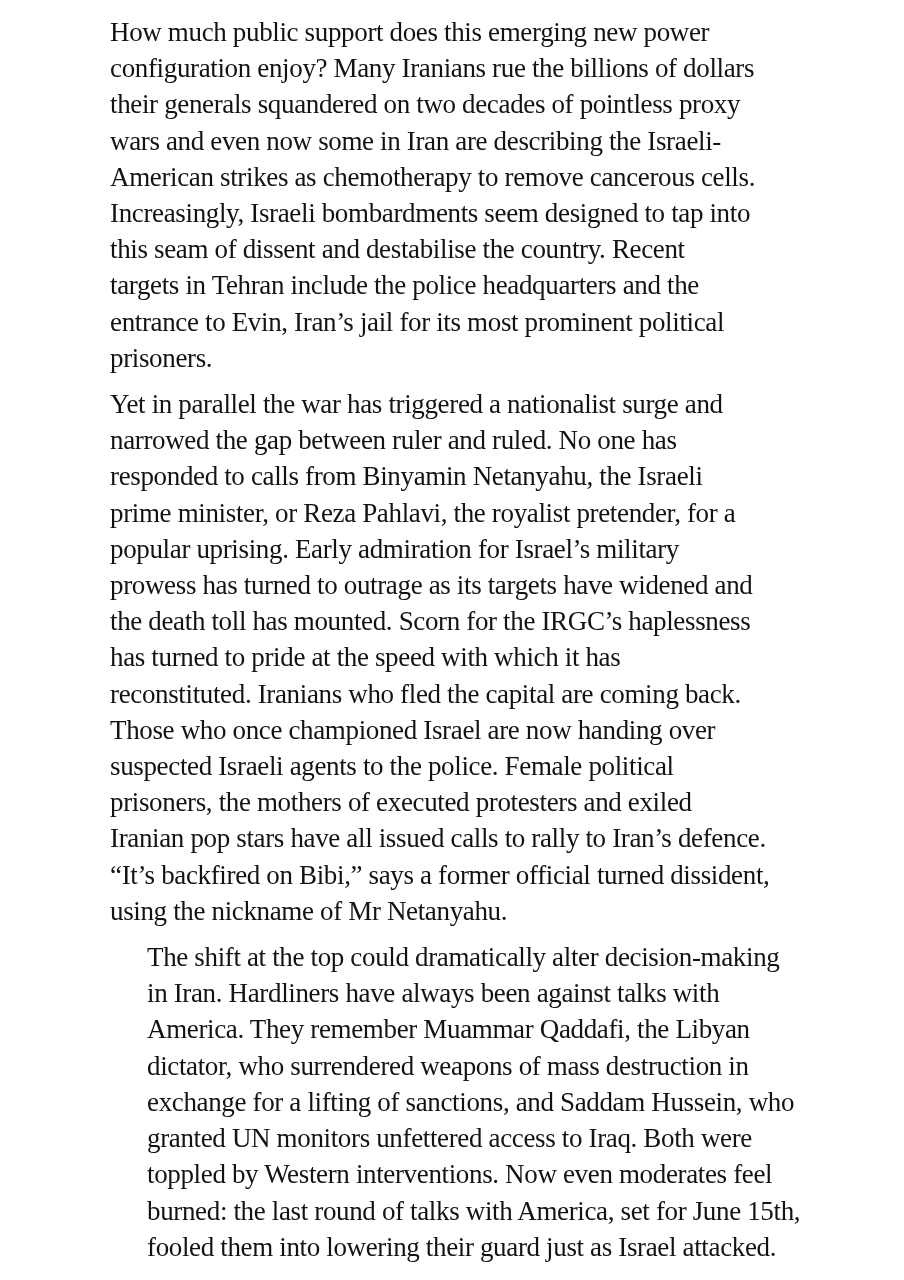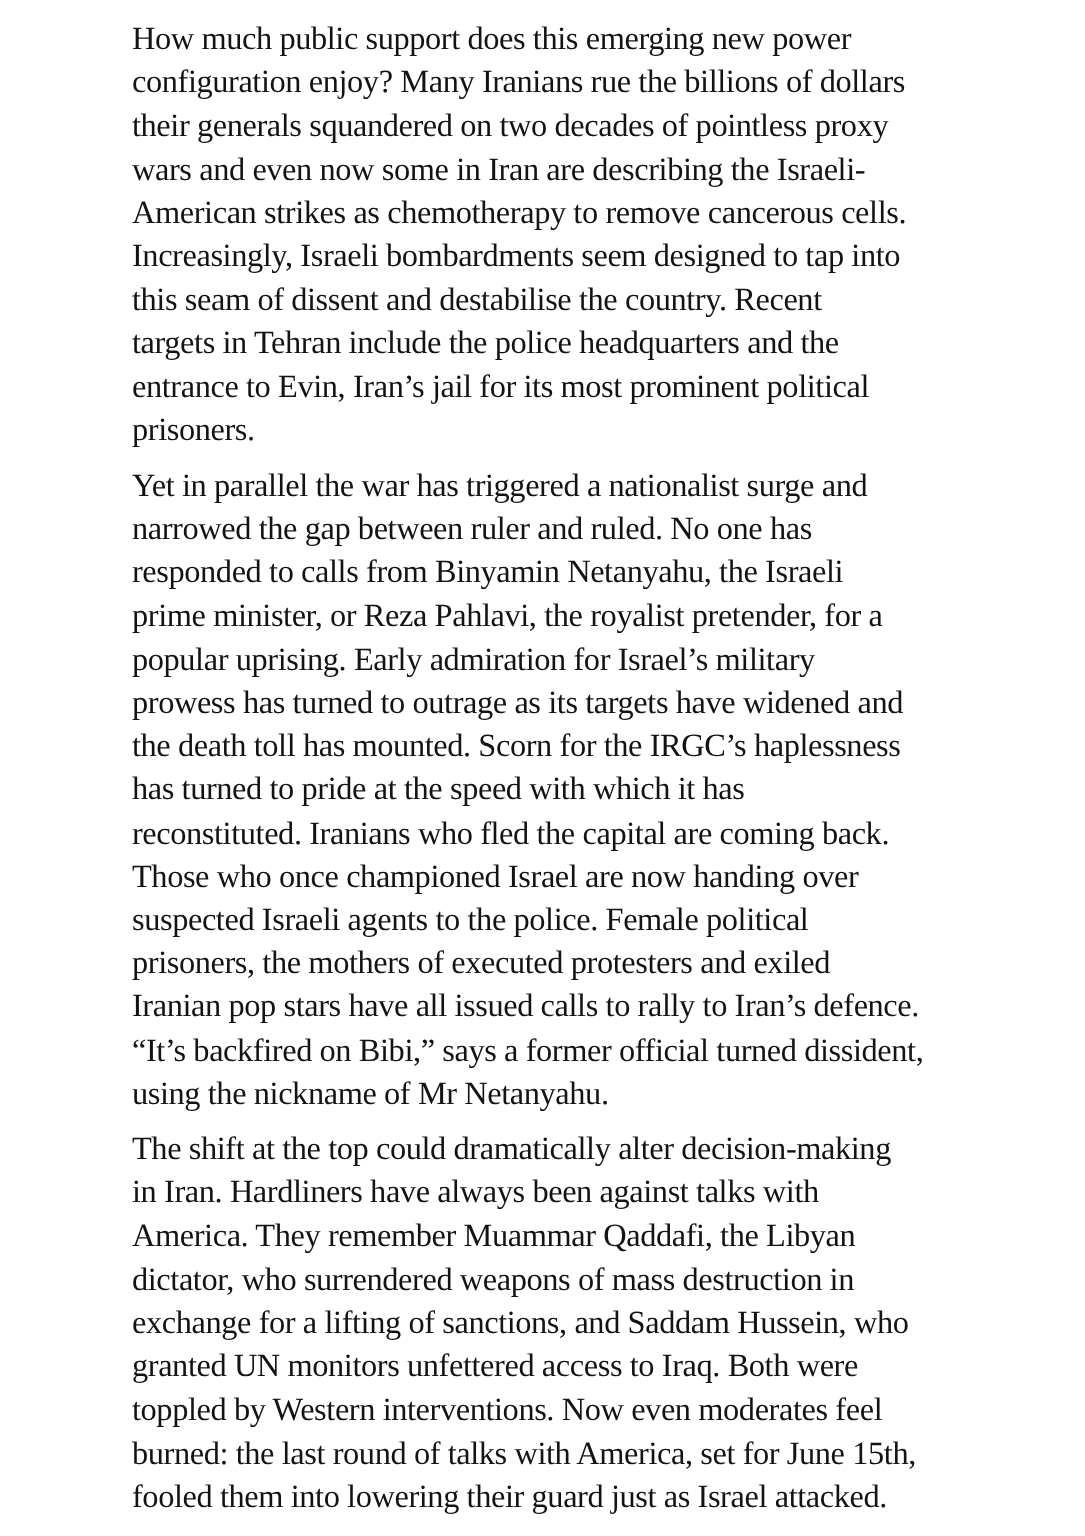--- a/index.html
+++ b/index.html
@@ -24,20 +24,21 @@
     font-size: 27px;
     line-height: 36.2px;
     letter-spacing: -0.35px;
     color: #131313;
     white-space: pre;           
     margin: 0 0 10px 0;
   }
 
   .article-body p:last-child {
     margin-bottom: 0;
+    margin-left: 37px;
   }
 </style>
 </head>
 <body>
 
 <main class="article-body">
   <p>How much public support does this emerging new power
 configuration enjoy? Many Iranians rue the billions of dollars
 their generals squandered on two decades of pointless proxy
 wars and even now some in Iran are describing the Israeli-

